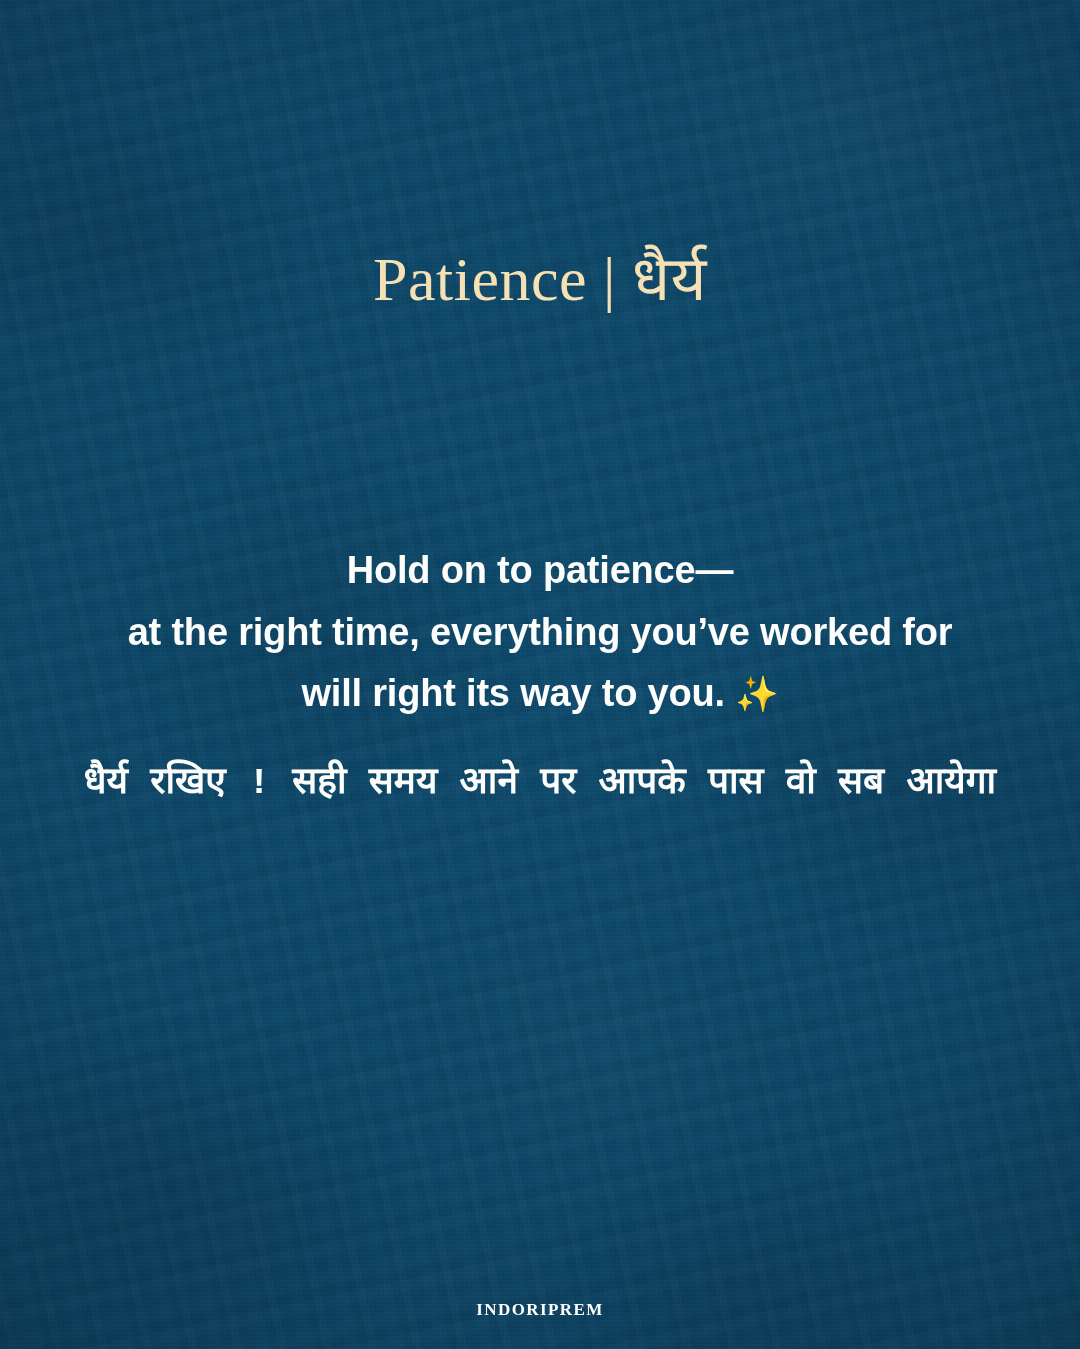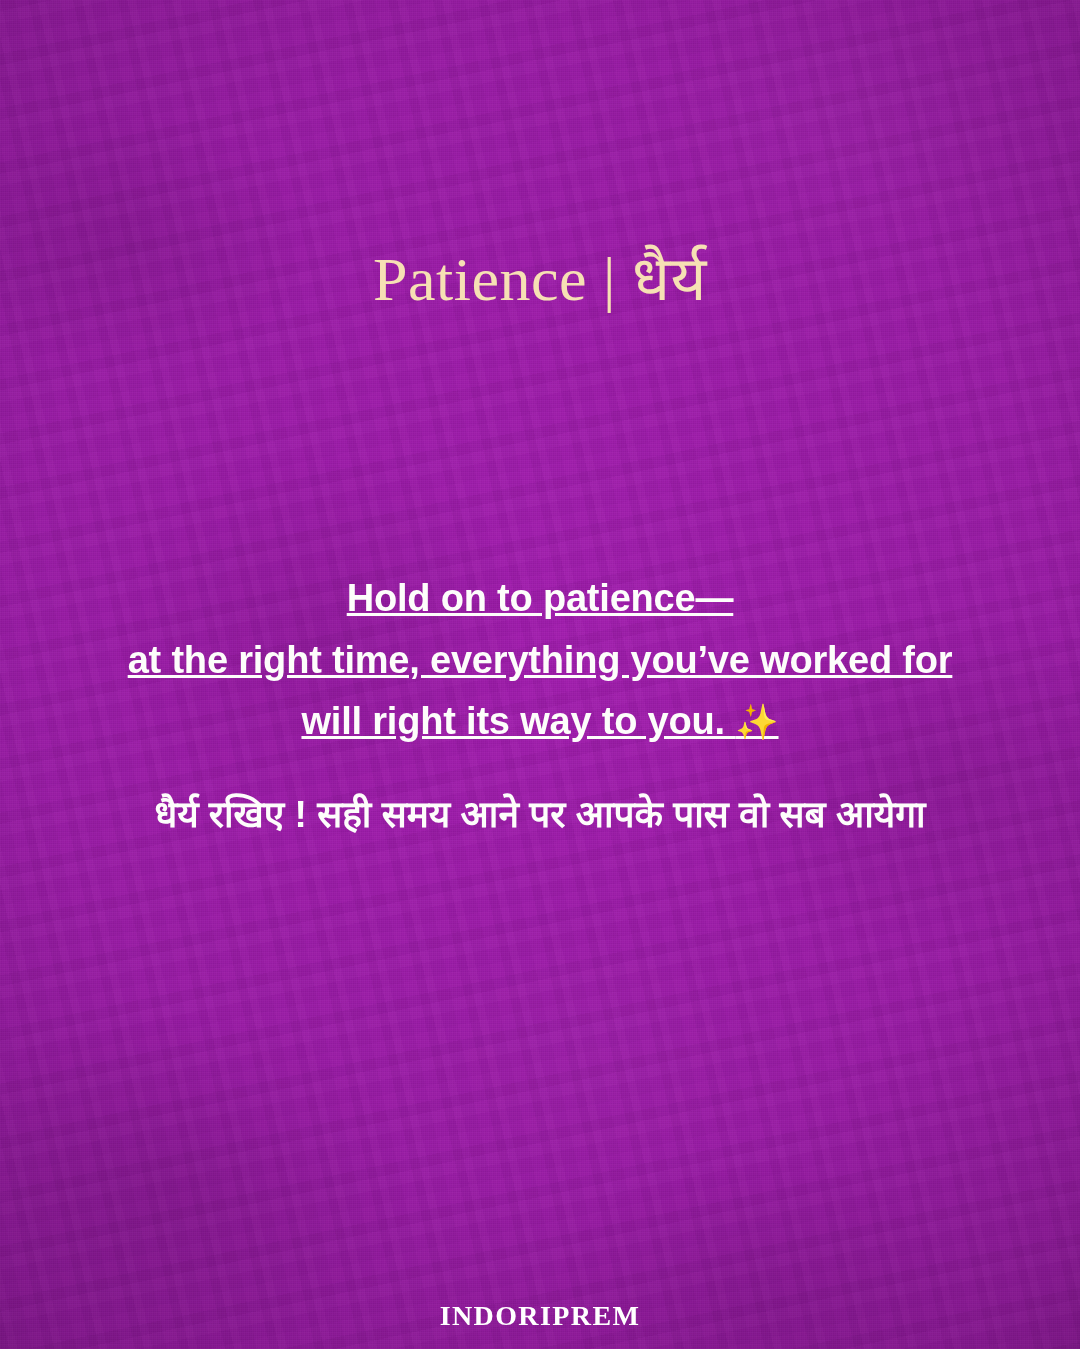--- a/index.html
+++ b/index.html
@@ -7,21 +7,21 @@
     padding: 0;
     background: #20241d;
   }
 
   .poster {
     position: relative;
     width: 1080px;
     height: 1349px;
     margin: 0 auto;
     overflow: hidden;
-    background-color: #a21caf;
+    background-color: #0c4a6e;
     font-family: "Liberation Sans", sans-serif;
     -webkit-font-smoothing: antialiased;
   }
 
   
   .texture-layer {
     position: absolute;
     inset: 0;
     pointer-events: none;
   }
@@ -121,51 +121,50 @@
 
   .body-block {
     position: absolute;
     left: 50%;
     transform: translateX(-50%);
     width: 960px;
     text-align: center;
   }
 
   .quote-en {
-    top: 568px;
+    top: 540px;
     font-size: 38px;
     font-weight: 700;
     line-height: 1.62;
     letter-spacing: -0.2px;
     color: #fdfdfb;
-    text-decoration: underline;
   }
 
   .quote-hi {
-    top: 783px;
+    top: 752px;
     font-size: 37px;
     font-weight: 700;
     line-height: 1.72;
     color: #fdfdfb;
-    font-family: Liberation Sans, sans-serif;
+    font-family: Liberation Mono, monospace;
   }
 
   .sparkle {
     color: #f2c244;
     font-size: 0.92em;
   }
 
   .watermark {
     position: absolute;
     left: 0;
     right: 0;
     top: 1300px;
     text-align: center;
     font-family: "Liberation Serif", "DejaVu Serif", serif;
-    font-size: 28px;
+    font-size: 17px;
     font-weight: 700;
     letter-spacing: 1.4px;
     color: #ffffff;
   }
 </style>
 </head>
 <body>
 
 <div class="poster">
 

